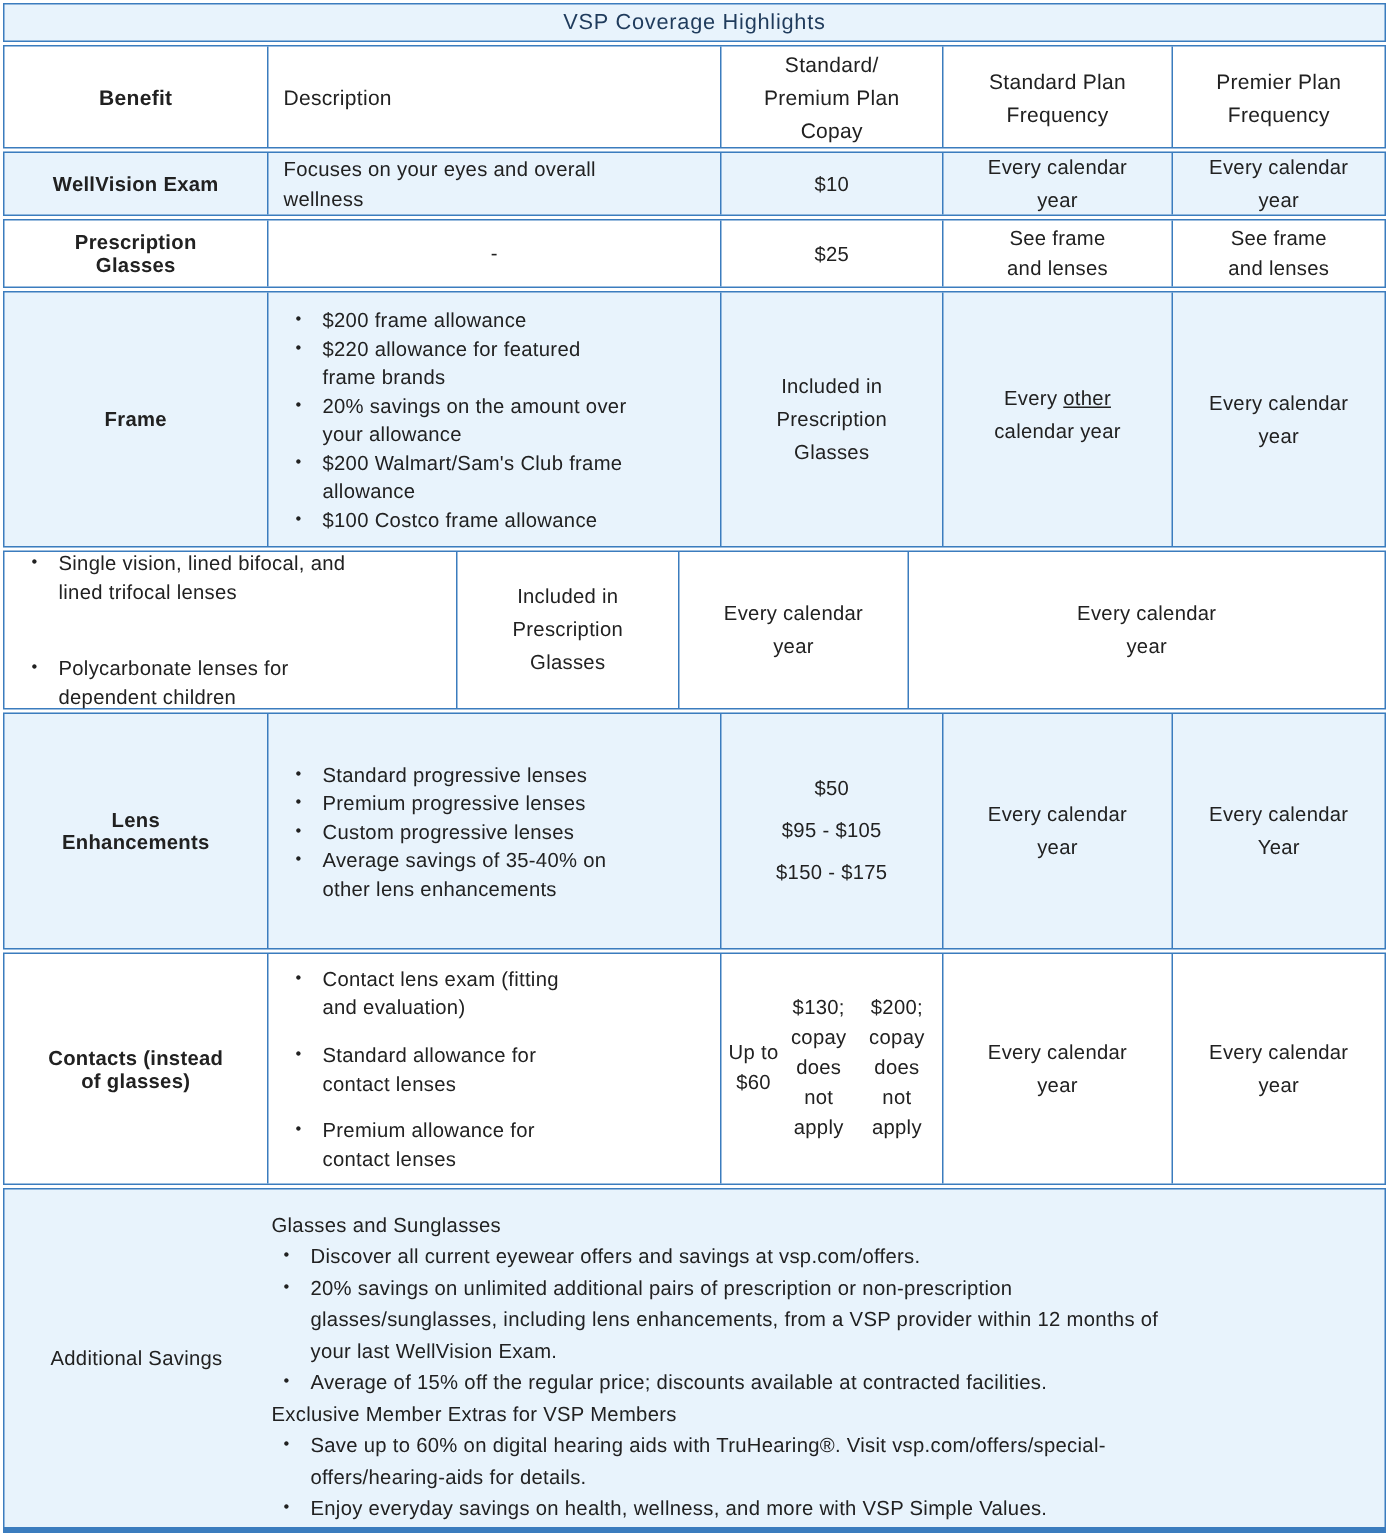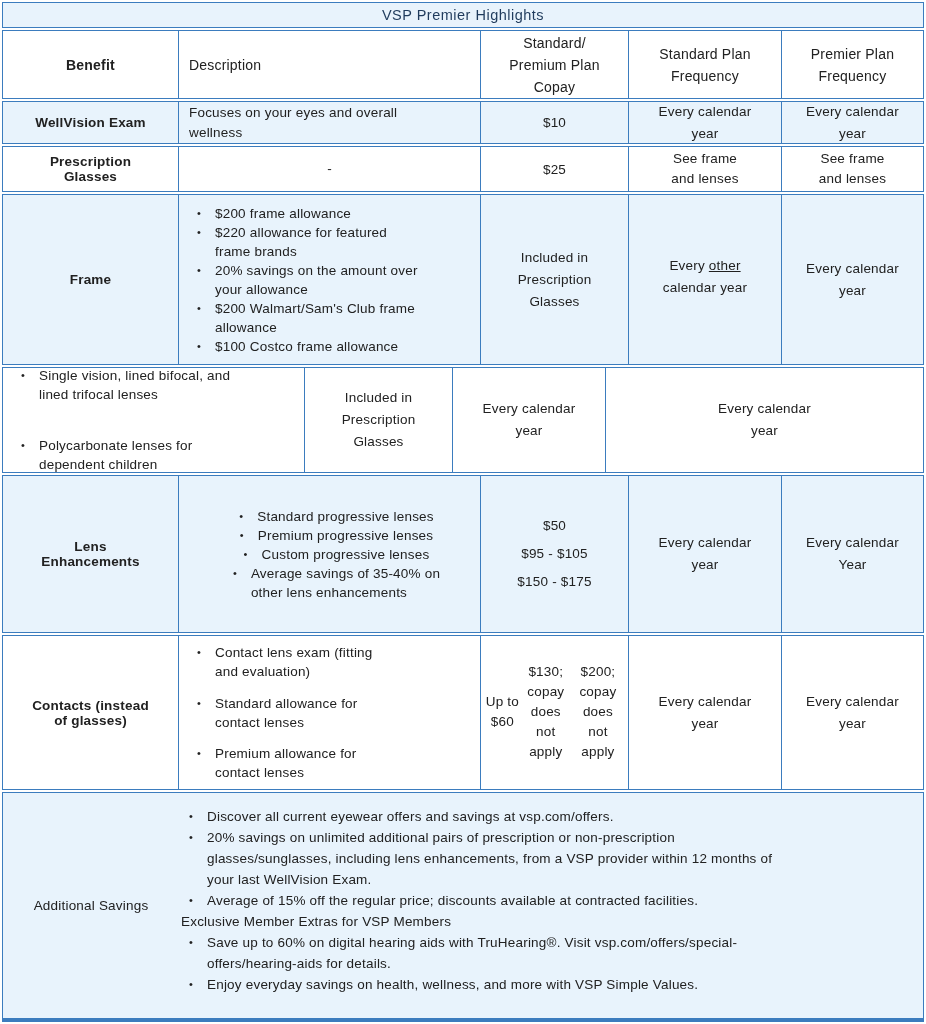--- a/index.html
+++ b/index.html
@@ -55,21 +55,21 @@
   }
   
   .r-well { height:43px; }
   .r-rx   { height:46px; }
   .r-frame { height:171px; }
   .r-lens  { height:106px; }
   .r-enh   { height:158px; }
   .r-con   { height:155px; }
   .r-frame ul.blist { gap:0; }
   .r-lens ul.blist { gap:32px; }
-  .r-enh ul.blist { gap:0;align-items:center; }
+  .r-enh ul.blist { gap:0; }
   .r-con .c2 { justify-content:space-between; padding-top:7px; padding-bottom:7px; }
   .r-con ul.blist { height:100%; justify-content:space-between; }
   .copay-stack { display:flex; flex-direction:column; gap:8px; line-height:20px; }
   .copay-between {
     height:100%; width:100%;
     display:flex; justify-content:space-between;
     align-items:center; line-height:20px; padding:1px 0 2px 0;
   }
   .uline { text-decoration:underline; }
   .prewrap { white-space:pre-wrap; }
@@ -83,21 +83,21 @@
   .add-content .sec-head { white-space:pre-line; }
   .add-content ul.blist li { line-height:21px; padding-left:26px; }
   .add-content ul.blist li::before { line-height:21px; }
 </style>
 </head>
 <body>
 
 <div class="page">
 
   <div class="box title-box">
-    <span>VSP Premier Highlights</span>
+    <span>VSP Coverage Highlights</span>
   </div>
 
   <div class="box row hdr">
     <div class="cell c1">Benefit</div>
     <div class="cell c2">Description</div>
     <div class="cell c3">Standard/
 Premium Plan
 Copay</div>
     <div class="cell c4">Standard Plan
 Frequency</div>
@@ -217,20 +217,21 @@
     </div>
     <div class="cell c4 lh22">Every calendar
 year</div>
     <div class="cell c5 lh22">Every calendar
 year</div>
   </div>
 
   <div class="box row shaded r-add">
     <div class="add-label">Additional Savings</div>
     <div class="add-content">
+      <div class="sec-head">Glasses and Sunglasses</div>
       <ul class="blist">
         <li>Discover all current eyewear offers and savings at vsp.com/offers.</li>
         <li>20% savings on unlimited additional pairs of prescription or non-prescription
 glasses/sunglasses, including lens enhancements, from a VSP provider within 12 months of
 your last WellVision Exam.</li>
       </ul>
       <ul class="blist">
         <li>Average of 15% off the regular price; discounts available at contracted facilities.</li>
       </ul>
       <div class="sec-head">Exclusive Member Extras for VSP Members</div>

